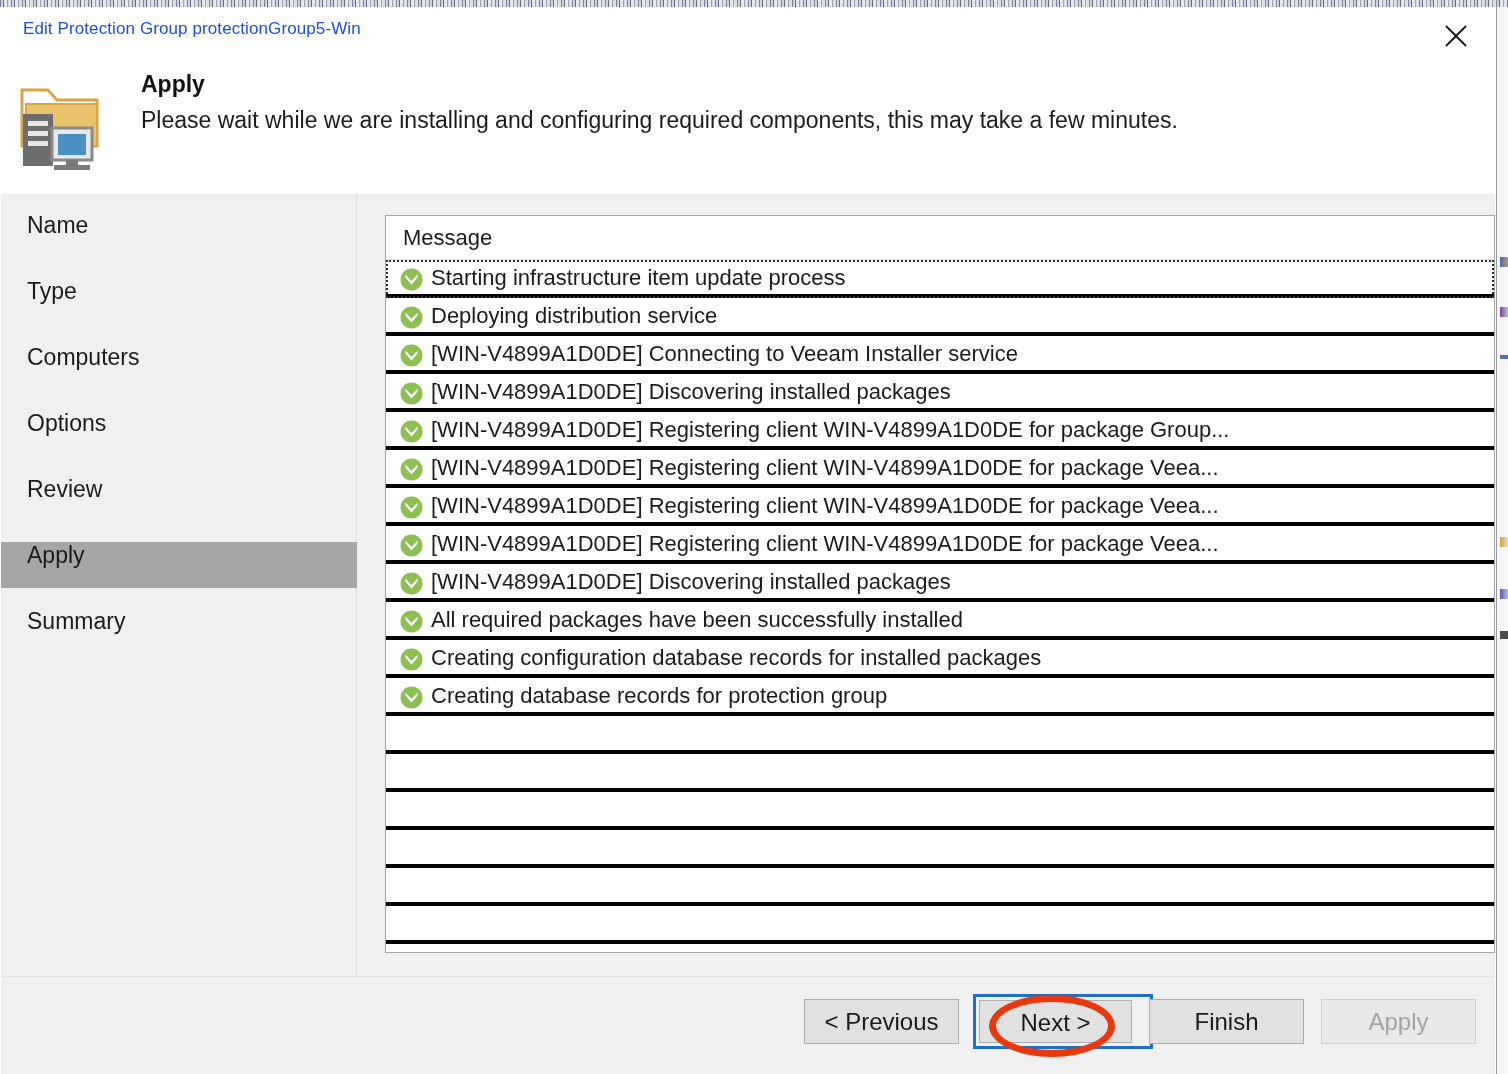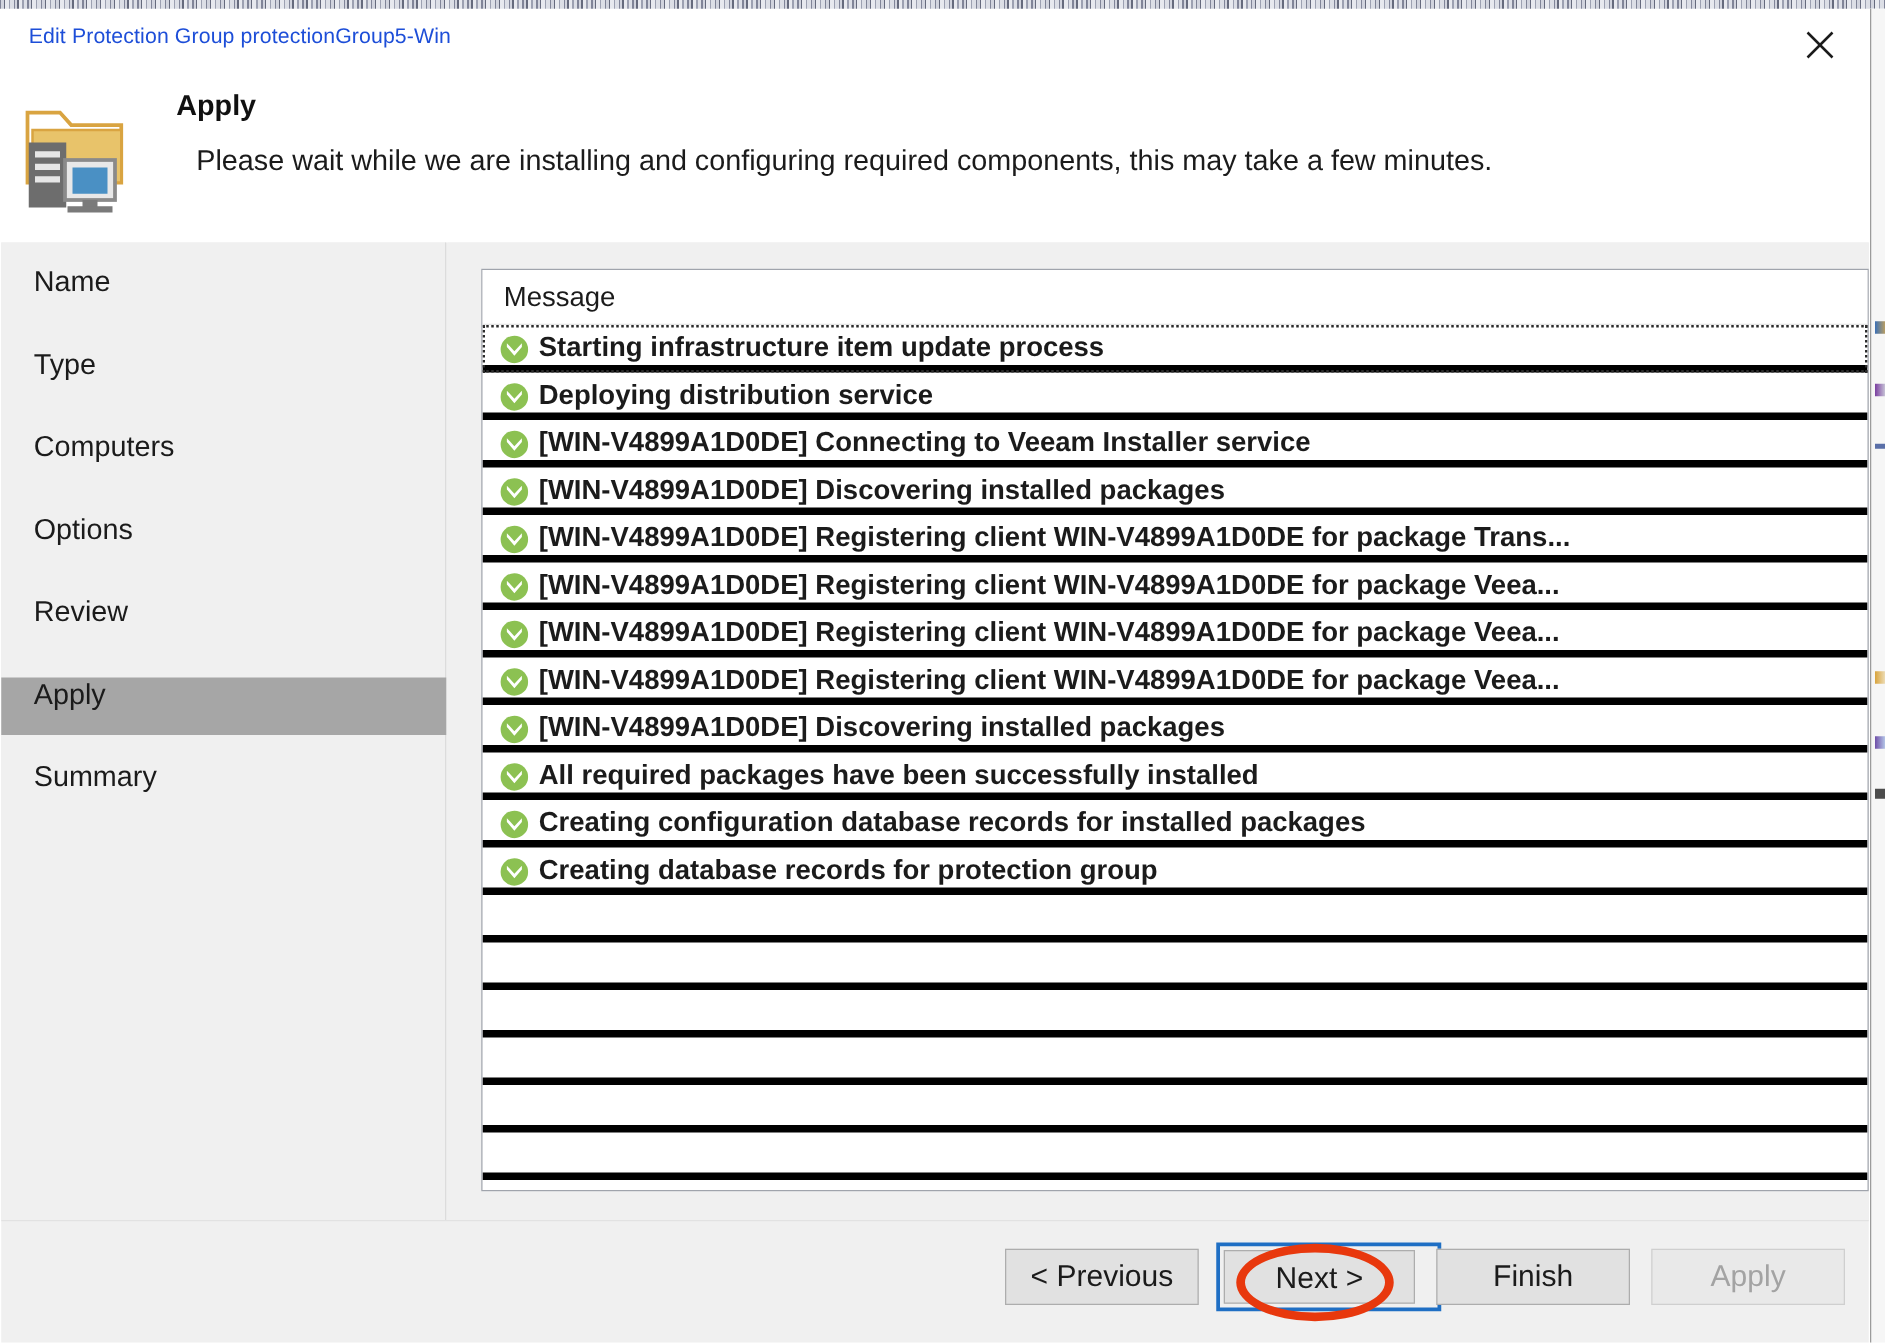--- a/index.html
+++ b/index.html
@@ -98,21 +98,21 @@
     font-size: 23px;
     font-weight: bold;
     color: #111111;
     margin: 0 0 8px 0;
     line-height: 28px;
   }
   #header-subtitle {
     font-size: 23px;
     color: #1b1b1b;
     line-height: 28px;
-    margin: 16px;
+    margin: 0;
     white-space: nowrap;
   }
 
   
   #body-area {
     position: absolute;
     left: 1px; top: 194px;
     width: 1494px; height: 782px;
     background: #f0f0f0;
   }
@@ -175,23 +175,22 @@
   }
   #grid-header .hcell.msg { left: 17px; }
 
   #grid-body {
     position: relative;
     height: 694px;
   }
   .grid-row {
     position: relative;
     height: 38px;
-    border-bottom: 6px solid #000000;
-    box-sizing: border-box;
-    font-weight: bold;
+    border-bottom: 4px solid #000000;
+    box-sizing: border-box;
   }
   .grid-row.selected {
     outline: 2px dotted #2b2b2b;
     outline-offset: -2px;
   }
   .row-icon {
     position: absolute;
     left: 14px; top: 8px;
     width: 23px; height: 23px;
   }
@@ -368,21 +367,21 @@
                   <circle cx="11.5" cy="11.5" r="11" fill="#8cc152"></circle>
                   <path d="M5.5 9.5 L11.5 16.5 L17.5 9.5 L17.5 6.5 L11.5 13 L5.5 6.5 Z" fill="#ffffff"></path>
                 </svg></span>
               <span class="row-msg">[WIN-V4899A1D0DE] Discovering installed packages</span>
             </div>
             <div class="grid-row">
               <span class="row-icon"><svg width="23" height="23" viewBox="0 0 23 23" aria-hidden="true">
                   <circle cx="11.5" cy="11.5" r="11" fill="#8cc152"></circle>
                   <path d="M5.5 9.5 L11.5 16.5 L17.5 9.5 L17.5 6.5 L11.5 13 L5.5 6.5 Z" fill="#ffffff"></path>
                 </svg></span>
-              <span class="row-msg">[WIN-V4899A1D0DE] Registering client WIN-V4899A1D0DE for package Trans...</span>
+              <span class="row-msg">[WIN-V4899A1D0DE] Registering client WIN-V4899A1D0DE for package Group...</span>
             </div>
             <div class="grid-row">
               <span class="row-icon"><svg width="23" height="23" viewBox="0 0 23 23" aria-hidden="true">
                   <circle cx="11.5" cy="11.5" r="11" fill="#8cc152"></circle>
                   <path d="M5.5 9.5 L11.5 16.5 L17.5 9.5 L17.5 6.5 L11.5 13 L5.5 6.5 Z" fill="#ffffff"></path>
                 </svg></span>
               <span class="row-msg">[WIN-V4899A1D0DE] Registering client WIN-V4899A1D0DE for package Veea...</span>
             </div>
             <div class="grid-row">
               <span class="row-icon"><svg width="23" height="23" viewBox="0 0 23 23" aria-hidden="true">

